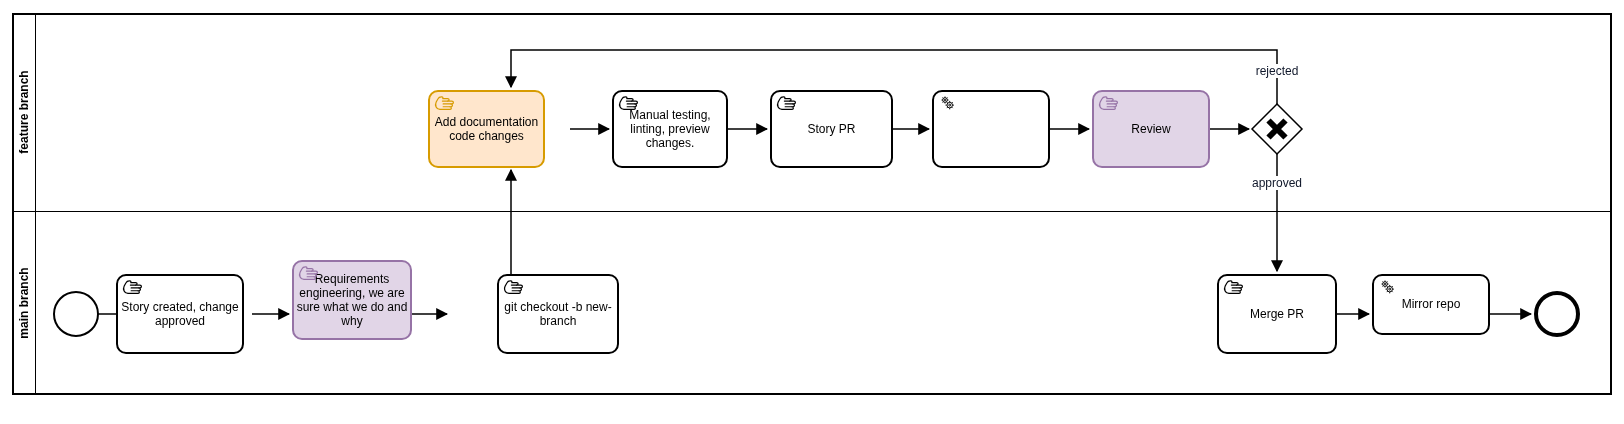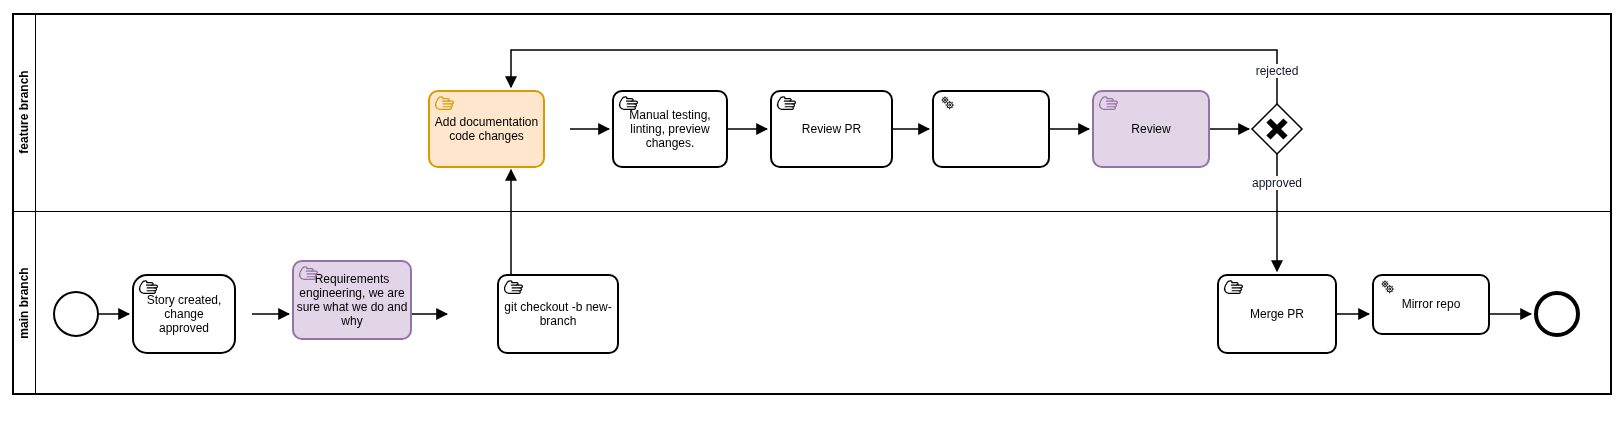--- a/index.html
+++ b/index.html
@@ -118,21 +118,21 @@
 linting, preview
 changes.</span>
   </div>
 
   <div class="task" style="left:770px; top:90px; width:123px;">
     <span class="icon">
         <svg>
           <use href="#icon-hand"></use>
         </svg>
       </span>
-    <span class="label">Review PR</span>
+    <span class="label">Story PR</span>
   </div>
 
   <div class="task" style="left:932px; top:90px; width:118px;">
     <span class="icon">
         <svg>
           <use href="#icon-gears"></use>
         </svg>
       </span>
   </div>
 
@@ -143,21 +143,21 @@
         </svg>
       </span>
     <span class="label">Review</span>
   </div>
 
   <div class="edge-label" style="left:1277px; top:71px;">rejected</div>
   <div class="edge-label" style="left:1277px; top:183px;">approved</div>
 
   <div class="event start"></div>
 
-  <div class="task" style="left:132px; top:274px; width:104px; height:80px;border-radius:15px;">
+  <div class="task" style="left:116px; top:274px; width:128px; height:80px;">
     <span class="icon">
         <svg>
           <use href="#icon-hand"></use>
         </svg>
       </span>
     <span class="label">Story created, change
 approved</span>
   </div>
 
   <div class="task purple" style="left:292px; top:260px; width:120px; height:80px;">

